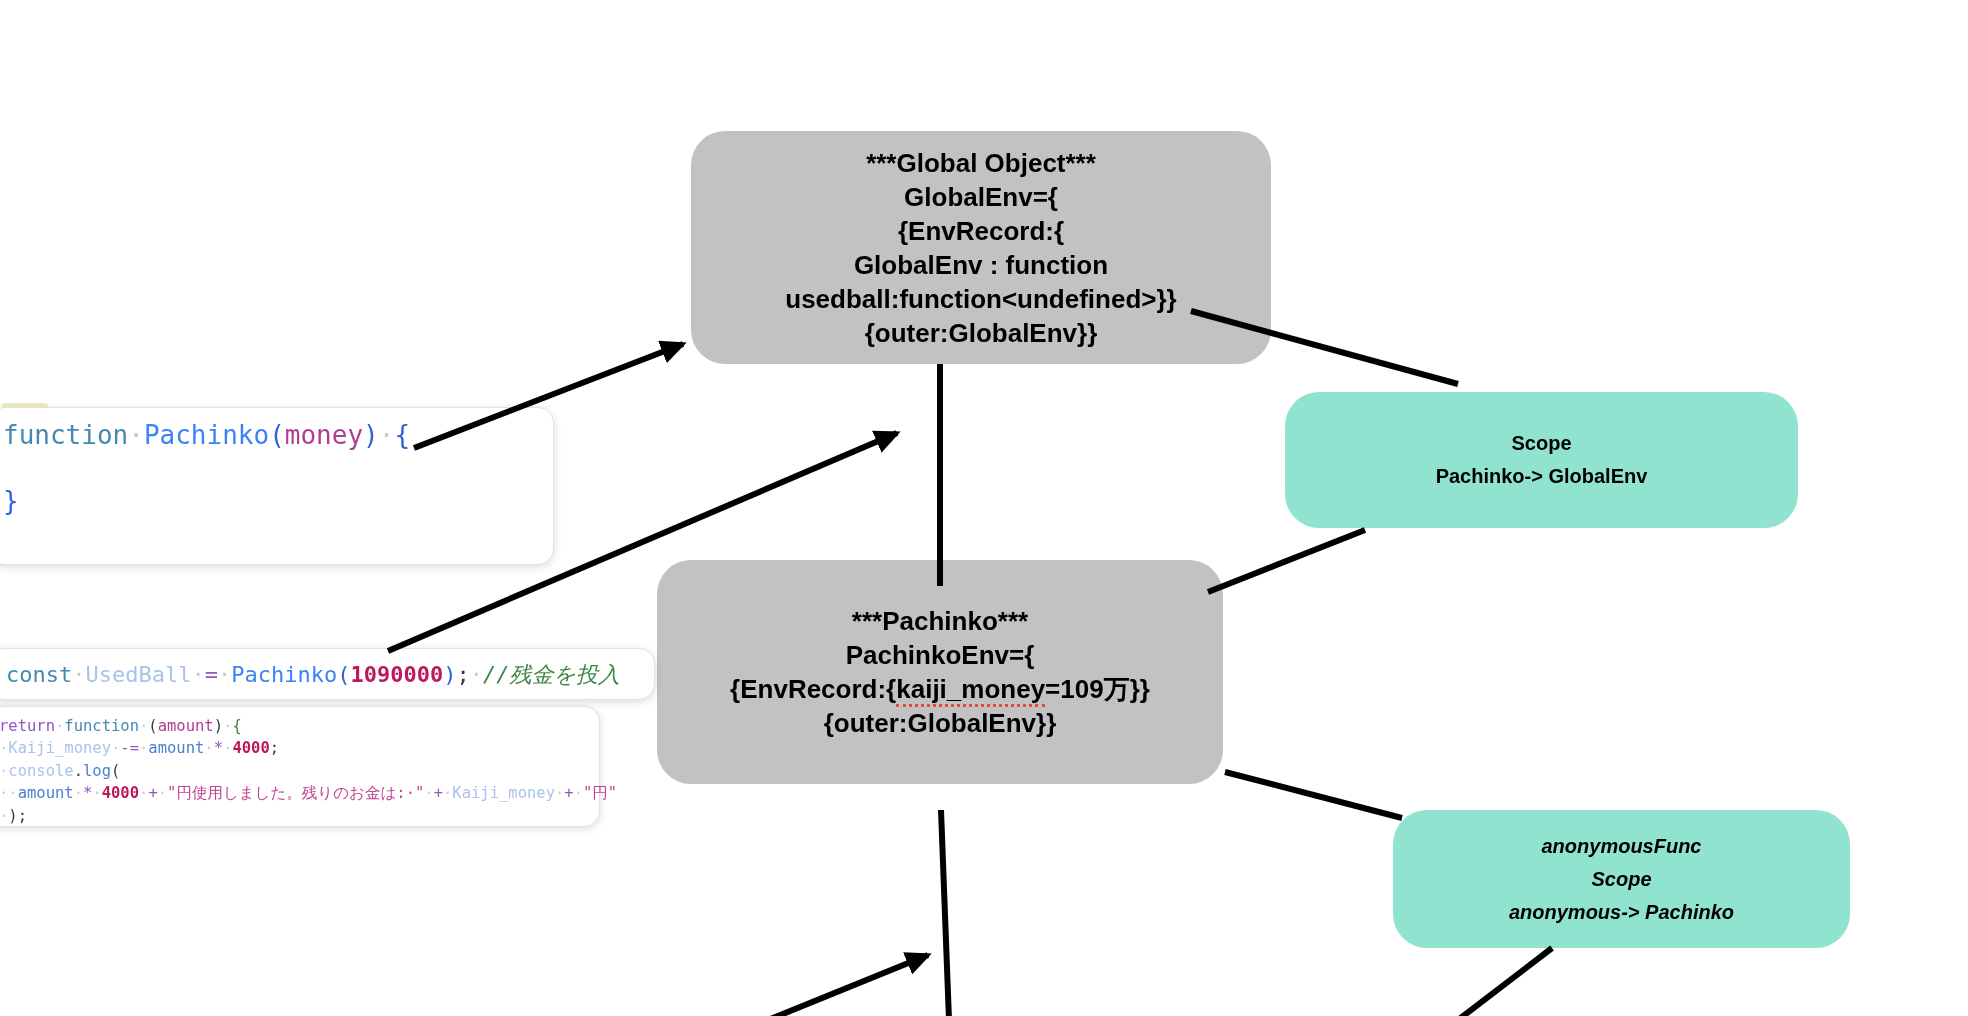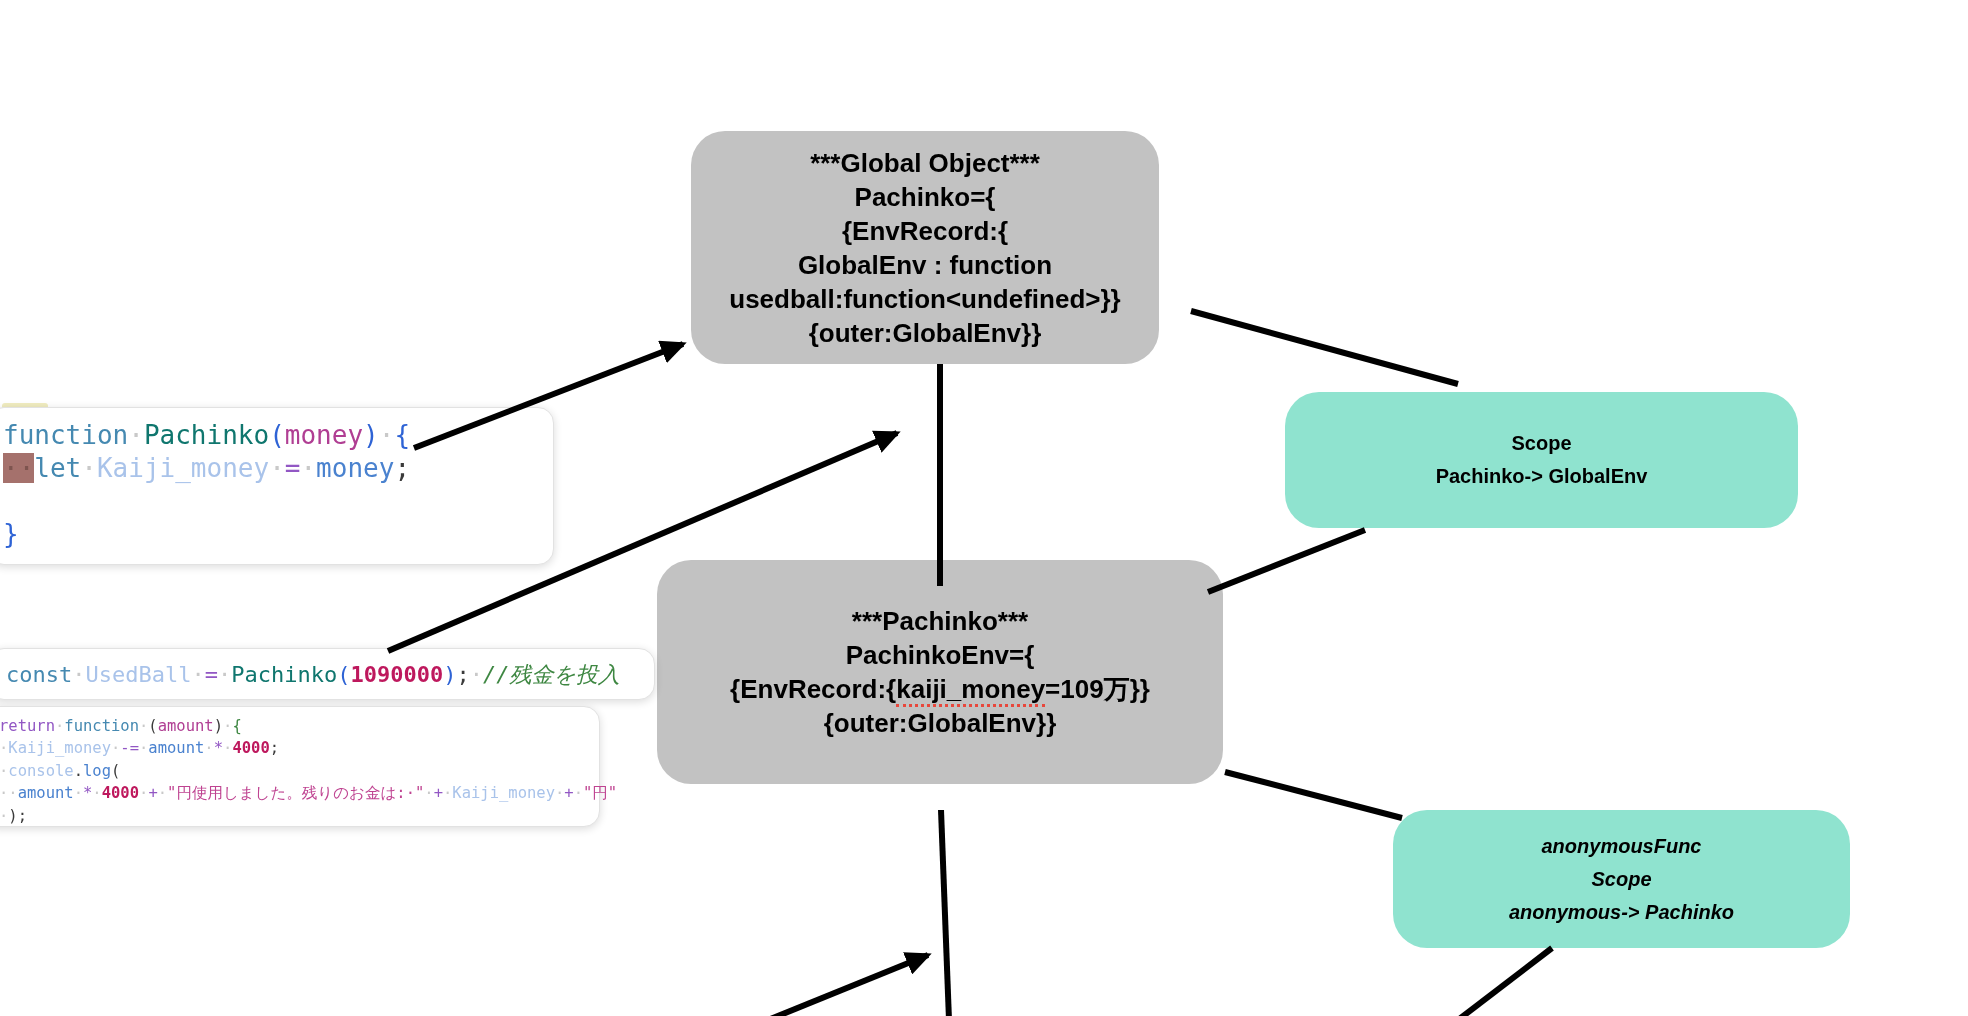--- a/index.html
+++ b/index.html
@@ -6,21 +6,21 @@
   #canvas{position:relative;width:1968px;height:1016px;overflow:hidden;background:#ffffff;
           font-family:"Liberation Sans", sans-serif;}
 
   
   .node{position:absolute;display:flex;flex-direction:column;justify-content:center;align-items:center;
         text-align:center;font-weight:700;color:#000;z-index:1;}
   .node .nl{white-space:nowrap;}
   .gray{background:#c2c2c2;border-radius:34px;font-size:26px;line-height:34px;}
   .teal{background:#8fe3cf;border-radius:34px;font-size:20px;line-height:33px;}
 
-  #global-box{left:691px;top:131px;width:468px;height:233px;}
+  #global-box{left:691px;top:131px;width:580px;height:233px;}
   #pachinko-box{left:657px;top:560px;width:566px;height:224px;}
   #scope1-box{left:1285px;top:392px;width:513px;height:136px;}
   #scope2-box{left:1393px;top:810px;width:457px;height:138px;font-style:italic;}
 
   .squiggle{border-bottom:3px dotted #e8473c;padding-bottom:0px;}
 
   
   .codebox{position:absolute;background:#ffffff;border:1px solid #e2e2e2;border-radius:16px;
            box-shadow:0 2px 8px rgba(0,0,0,0.14);z-index:3;
            font-family:"DejaVu Sans Mono","Liberation Mono",monospace;}
@@ -29,21 +29,21 @@
             font-size:26px;line-height:33px;box-sizing:border-box;}
   #code-call{left:-12px;top:648px;width:667px;height:52px;padding:12px 0 0 17px;
              font-size:22px;line-height:28px;box-sizing:border-box;}
   #code-ret{left:-18px;top:706px;width:618px;height:121px;padding:8px 0 0 16px;
             font-size:15.5px;line-height:22.4px;box-sizing:border-box;}
   #yellow-tab{position:absolute;left:2px;top:403px;width:46px;height:9px;background:#f0ecc0;
               border-radius:3px;z-index:2;}
 
   
   .t-kw{color:#4589b1;}
-  .t-fn{color:#0f766e;}
+  .t-fn{color:#3b82f6;}
   .t-param{color:#b03e93;}
   .t-pn{color:#2e63d5;}
   .t-pn2{color:#3a3a3a;}
   .t-var{color:#a9c3ea;}
   .t-op{color:#9257c4;}
   .t-val{color:#4a82cf;}
   .t-num{color:#be185d;font-weight:bold;}
   .t-cm{color:#3e8742;font-style:italic;}
   .t-str{color:#bf4391;}
   .t-ws{color:#c9c9c9;}
@@ -52,21 +52,21 @@
 
   #connector-svg{position:absolute;left:0;top:0;z-index:4;pointer-events:none;}
 </style>
 </head>
 <body>
 
 <div id="canvas">
 
   <div class="node gray" id="global-box">
     <div class="nl">***Global Object***</div>
-    <div class="nl">Pachinko={</div>
+    <div class="nl">GlobalEnv={</div>
     <div class="nl">{EnvRecord:{</div>
     <div class="nl">GlobalEnv : function</div>
     <div class="nl">usedball:function&lt;undefined&gt;}}</div>
     <div class="nl">{outer:GlobalEnv}}</div>
   </div>
 
   <div class="node gray" id="pachinko-box">
     <div class="nl">***Pachinko***</div>
     <div class="nl">PachinkoEnv={</div>
     <div class="nl">
@@ -82,21 +82,20 @@
 
   <div class="node teal" id="scope2-box">
     <div class="nl">anonymousFunc</div>
     <div class="nl">Scope</div>
     <div class="nl">anonymous-&gt; Pachinko</div>
   </div>
 
   <div id="yellow-tab"></div>
   <div class="codebox" id="code-def">
       <div class="cl"><span class="t-kw">function</span><span class="t-ws">·</span><span class="t-fn">Pachinko</span><span class="t-pn">(</span><span class="t-param">money</span><span class="t-pn">)</span><span class="t-ws">·</span><span class="t-pn">{</span></div>
-      <div class="cl"><span class="t-hl">··</span><span class="t-kw">let</span><span class="t-ws">·</span><span class="t-var">Kaiji_money</span><span class="t-ws">·</span><span class="t-op">=</span><span class="t-ws">·</span><span class="t-val">money</span><span class="t-pn2">;</span></div>
       <div class="cl"><span class="t-ws"> </span></div>
       <div class="cl"><span class="t-pn">}</span></div>
     </div>
   <div class="codebox" id="code-call">
       <div class="cl"><span class="t-kw">const</span><span class="t-ws">·</span><span class="t-var">UsedBall</span><span class="t-ws">·</span><span class="t-op">=</span><span class="t-ws">·</span><span class="t-fn">Pachinko</span><span class="t-pn">(</span><span class="t-num">1090000</span><span class="t-pn">)</span><span class="t-pn2">;</span><span class="t-ws">·</span><span class="t-cm">//残金を投入</span></div>
     </div>
   <div class="codebox" id="code-ret">
       <div class="cl"><span class="t-op">return</span><span class="t-ws">·</span><span class="t-kw">function</span><span class="t-ws">·</span><span class="t-pn2">(</span><span class="t-param">amount</span><span class="t-pn2">)</span><span class="t-ws">·</span><span class="t-brg">{</span></div>
       <div class="cl"><span class="t-ws">·</span><span class="t-var">Kaiji_money</span><span class="t-ws">·</span><span class="t-op">-=</span><span class="t-ws">·</span><span class="t-val">amount</span><span class="t-ws">·</span><span class="t-op">*</span><span class="t-ws">·</span><span class="t-num">4000</span><span class="t-pn2">;</span></div>
       <div class="cl"><span class="t-ws">·</span><span class="t-var">console</span><span class="t-pn2">.</span><span class="t-val">log</span><span class="t-pn2">(</span></div>

